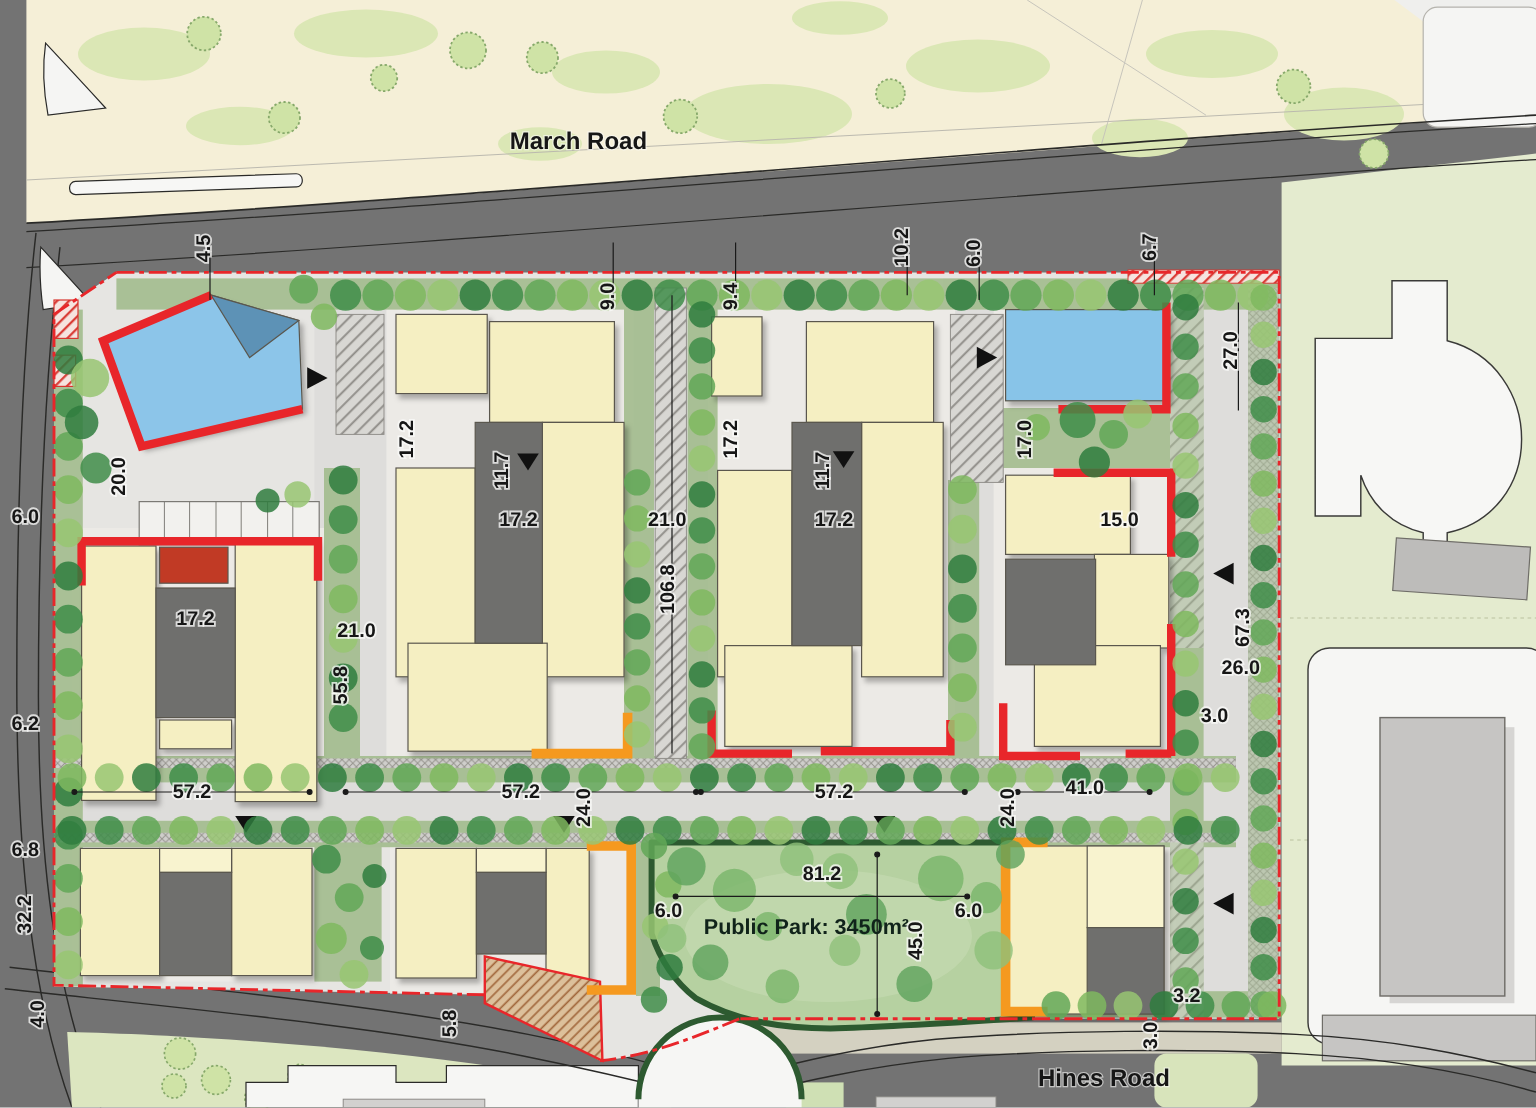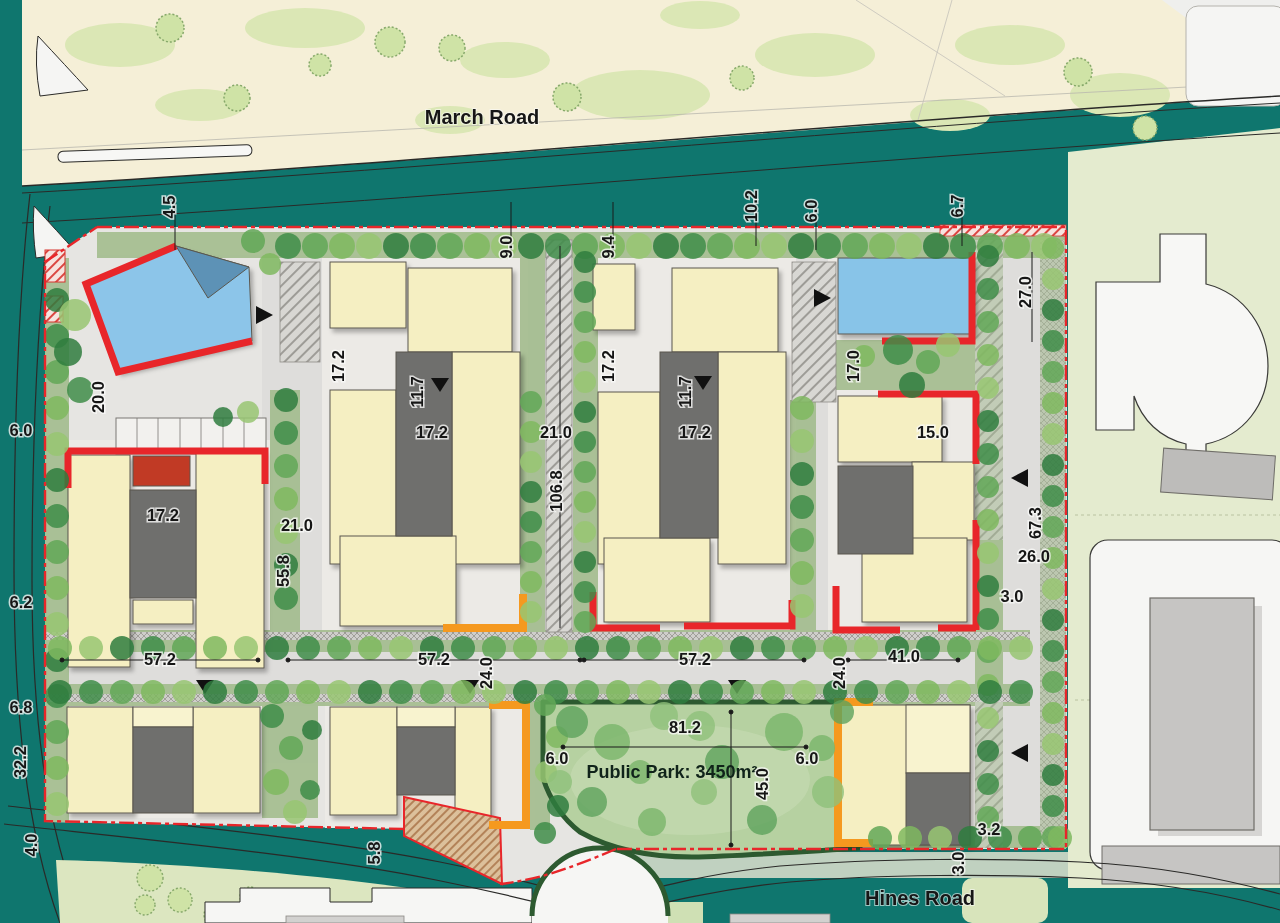--- a/index.html
+++ b/index.html
@@ -1,16 +1,16 @@
 <!DOCTYPE html>
 <html><head>
 <meta charset="utf-8">
 <style>
   html,body{margin:0;padding:0;background:#e8e8e6;}
-  .stage{position:relative;width:1280px;height:923px;background:#0f766e;overflow:hidden;
+  .stage{position:relative;width:1280px;height:923px;background:#737373;overflow:hidden;
          font-family:"Liberation Sans",sans-serif;}
   svg{display:block;}
   text.dim{font-weight:bold;font-size:16.5px;fill:#161616;text-anchor:middle;
            paint-order:stroke;stroke:rgba(250,250,248,.78);stroke-width:3px;}
   text.road{font-weight:bold;font-size:20px;fill:#161616;text-anchor:middle;
             paint-order:stroke;stroke:rgba(250,250,248,.6);stroke-width:2px;}
   text.park{font-weight:bold;font-size:18px;fill:#10231a;text-anchor:middle;}
 </style>
 </head>
 <body>

